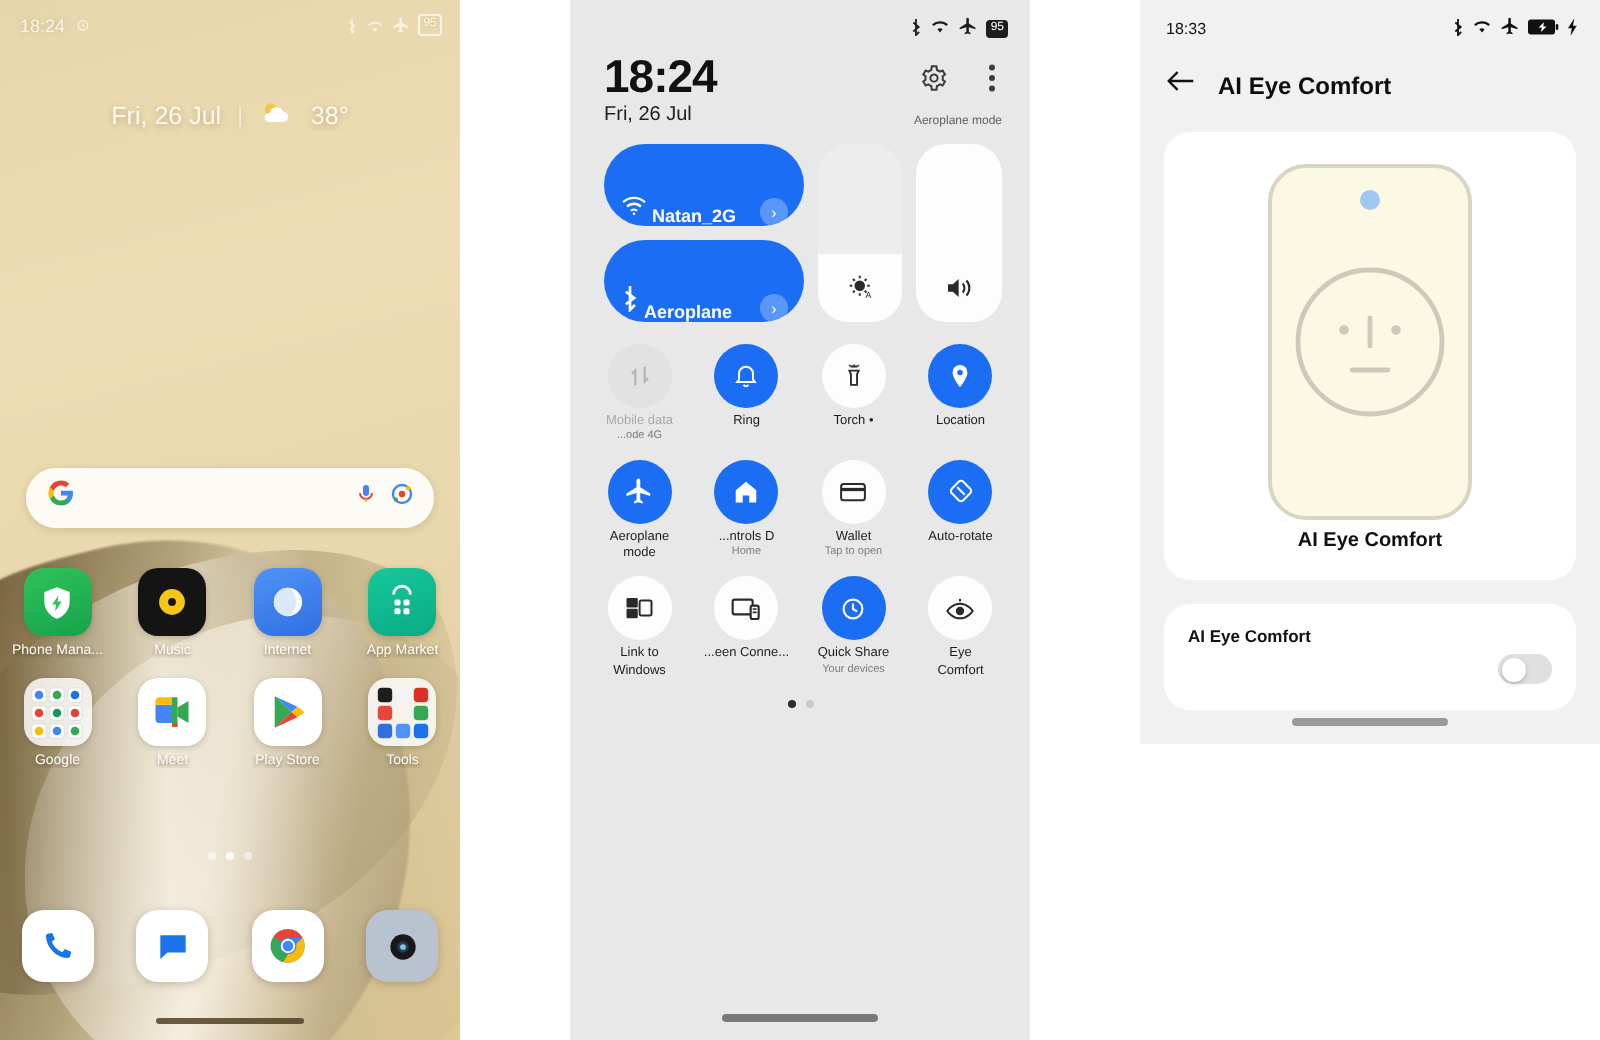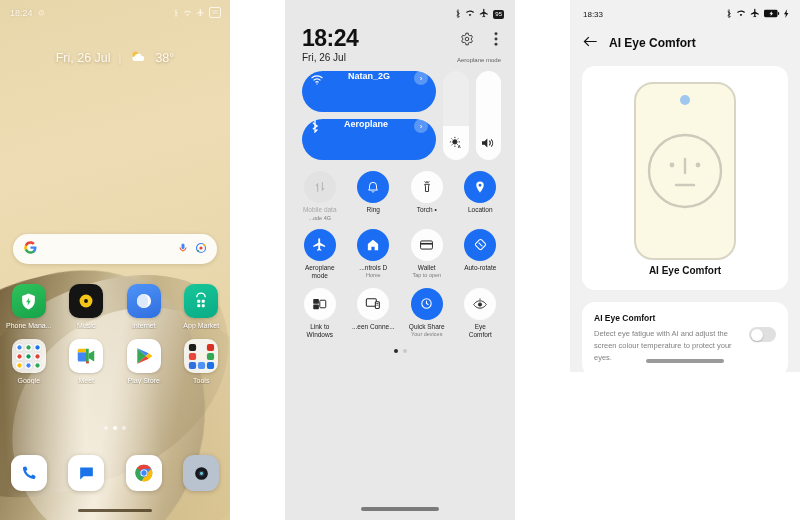--- a/index.html
+++ b/index.html
@@ -108,21 +108,21 @@
   .qs-time { font-size: 23px; font-weight: bold; color: #111; line-height: 1.05;
     letter-spacing: -.5px; }
   .qs-date { font-size: 10px; color: #222; margin-top: 2px; }
   .qs-head-right { text-align: center; padding-top: 6px; }
   .qs-head-icons { display: flex; gap: 20px; align-items: center; justify-content: center; }
   .qs-airlabel { font-size: 6px; color: #5f5f5f; margin-top: 7px; white-space: nowrap; }
 
   .qs-bigrow { display: flex; gap: 7px; padding: 8px 14px 0 17px; align-items: stretch; }
   .qs-bigleft { flex: 1.55; display: flex; flex-direction: column; gap: 7px; }
   .qs-pill { height: 41px; border-radius: 21px; background: #1b6ef3; color: #fff;
-    display: flex; align-items: flex-start; padding: 0 8px; gap: 24px; }
+    display: flex; align-items: flex-end; padding: 0 8px; gap: 2px; }
   .qs-pill-lbl { flex: 1; font-size: 9px; font-weight: bold; white-space: nowrap;
     overflow: hidden; text-overflow: ellipsis; }
   .qs-chev { width: 14px; height: 14px; border-radius: 50%;
     background: rgba(255,255,255,.28); display: flex; align-items: center;
     justify-content: center; font-size: 8px; flex-shrink: 0; }
   .qs-slider { flex: .66; border-radius: 15px; background: #ededed;
     position: relative; overflow: hidden; }
   .qs-slider .fill { position: absolute; left: 0; right: 0; bottom: 0;
     background: #fdfdfd; }
   .qs-slider .sico { position: absolute; left: 0; right: 0; bottom: 10px;
@@ -700,21 +700,20 @@
           <path d="M59 78v14" stroke="#cdcabb" stroke-width="2.4" stroke-linecap="round"></path>
           <path d="M50 104h18" stroke="#cdcabb" stroke-width="2.4" stroke-linecap="round"></path>
         </svg>
       </div>
       <div class="ec-h">AI Eye Comfort</div>
     </div>
 
     <div class="ec-card2">
       <div class="ec-c2-l">
         <div class="ec-c2-h">AI Eye Comfort</div>
-        <div class="ec-c2-p">Detect eye fatigue with AI and adjust the screen colour temperature to protect your eyes.</div>
       </div>
       <div class="ec-toggle">
         <div class="knob"></div>
       </div>
     </div>
 
     <div class="navbar-ec"></div>
   </div>
 
 </div>

